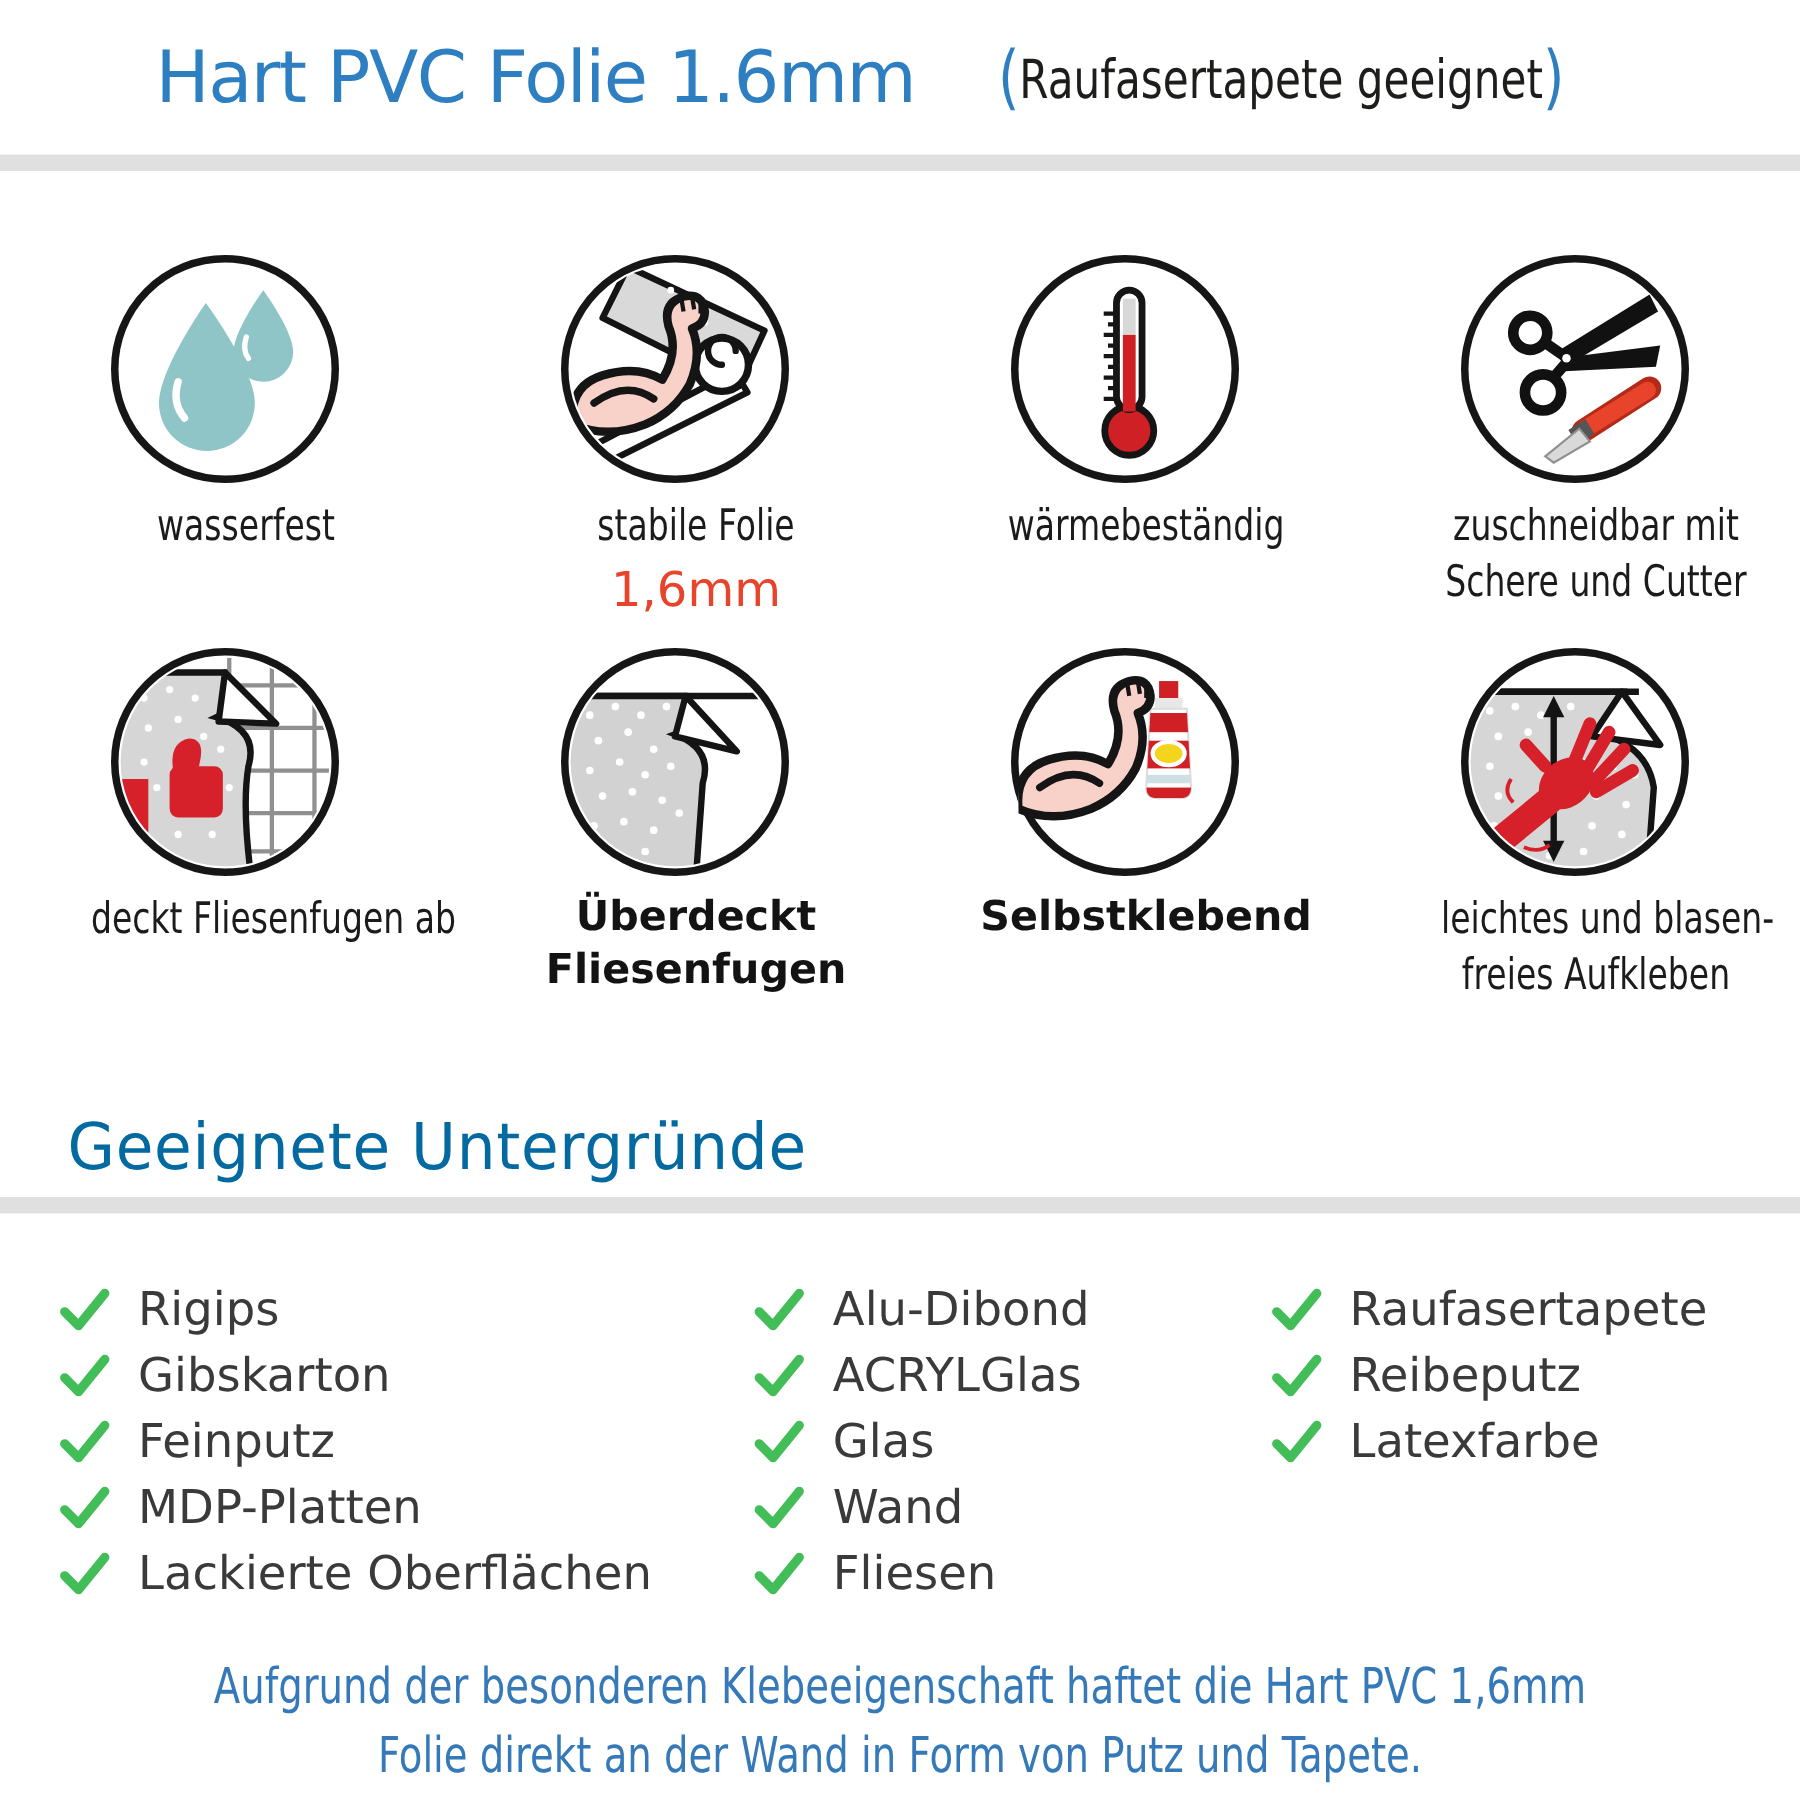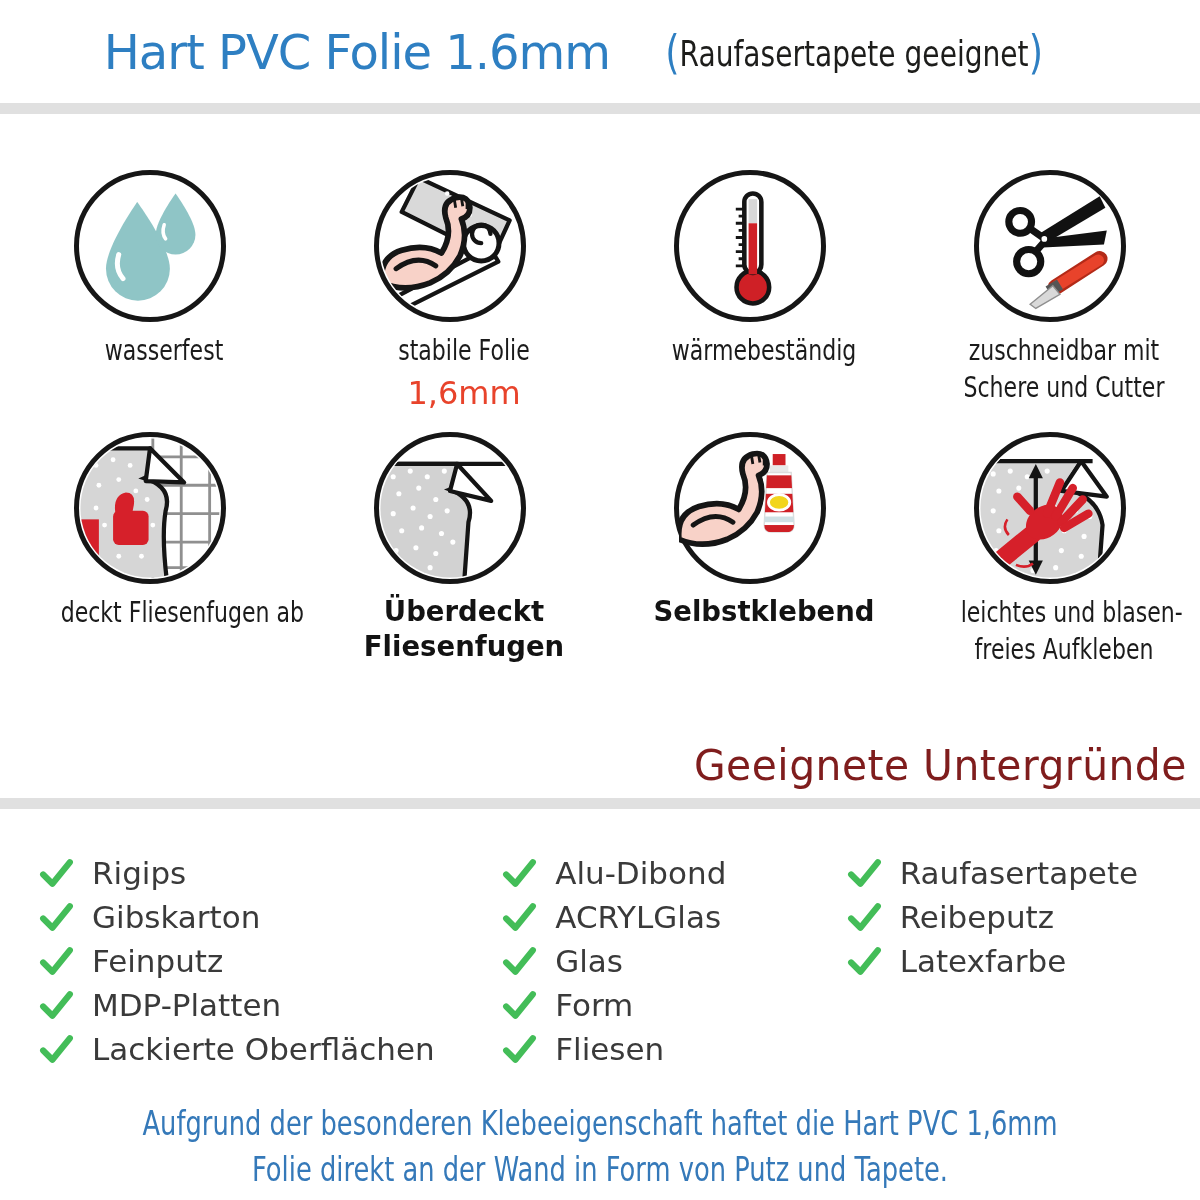--- a/index.html
+++ b/index.html
@@ -22,21 +22,21 @@
   .circle{position:relative;width:142px;height:142px;border:5px solid #161616;border-radius:50%;
           background:#fff;margin:0 auto;}
   .circle svg{position:absolute;inset:0;width:142px;height:142px;}
   .cap{margin-top:10px;font-size:29px;color:#1b1b1b;line-height:1.26;padding-left:28px;}
   .cap .ln{display:block;transform:scaleX(.76);transform-origin:center;white-space:nowrap;}
   .cap.geo{font-size:27.5px;font-weight:600;color:#131313;}
   .cap.geo .ln{transform:none;text-align:center;}
   .sub-red{display:block;color:#e8432b;font-size:32px;font-weight:500;margin-top:4px;}
 
   
-  .heading{margin:0;padding-top:46px;height:58px;text-align:right;font-weight:500;color:#7f1d1d;padding-left:32px;}
+  .heading{margin:0;padding-top:46px;height:58px;text-align:left;font-weight:500;color:#0369a1;padding-left:32px;}
   .heading .sx-head{display:inline-block;font-size:43px;transform:scaleX(.95);transform-origin:center;letter-spacing:.5px;white-space:nowrap;}
   .surfaces{display:flex;padding:42px 0 0 38px;box-sizing:border-box;}
   .scol{list-style:none;margin:0;padding:0;display:flex;flex-direction:column;}
   .scol1{width:468px;}.scol2{width:348px;}.scol3{width:358px;}
   .sitem{display:flex;align-items:center;height:44px;font-size:31px;font-weight:500;color:#3a3a3a;white-space:nowrap;}
   .check{width:37px;height:37px;margin-right:17px;flex:none;}
 
   
   .footer{padding-top:30px;text-align:center;color:#3579b9;}
   .footer .ln{display:block;font-size:33px;line-height:46px;font-weight:500;
@@ -362,21 +362,21 @@
       <li class="sitem">
           <svg class="check" viewBox="0 0 36 36">
             <path d="M5 19 L14 28 L31 7" fill="none" stroke="#43bd58" stroke-width="6" stroke-linecap="round" stroke-linejoin="round"></path>
           </svg>
           <span>Glas</span>
         </li>
       <li class="sitem">
           <svg class="check" viewBox="0 0 36 36">
             <path d="M5 19 L14 28 L31 7" fill="none" stroke="#43bd58" stroke-width="6" stroke-linecap="round" stroke-linejoin="round"></path>
           </svg>
-          <span>Form</span>
+          <span>Wand</span>
         </li>
       <li class="sitem">
           <svg class="check" viewBox="0 0 36 36">
             <path d="M5 19 L14 28 L31 7" fill="none" stroke="#43bd58" stroke-width="6" stroke-linecap="round" stroke-linejoin="round"></path>
           </svg>
           <span>Fliesen</span>
         </li>
     </ul>
     <ul class="scol scol3">
       <li class="sitem">

